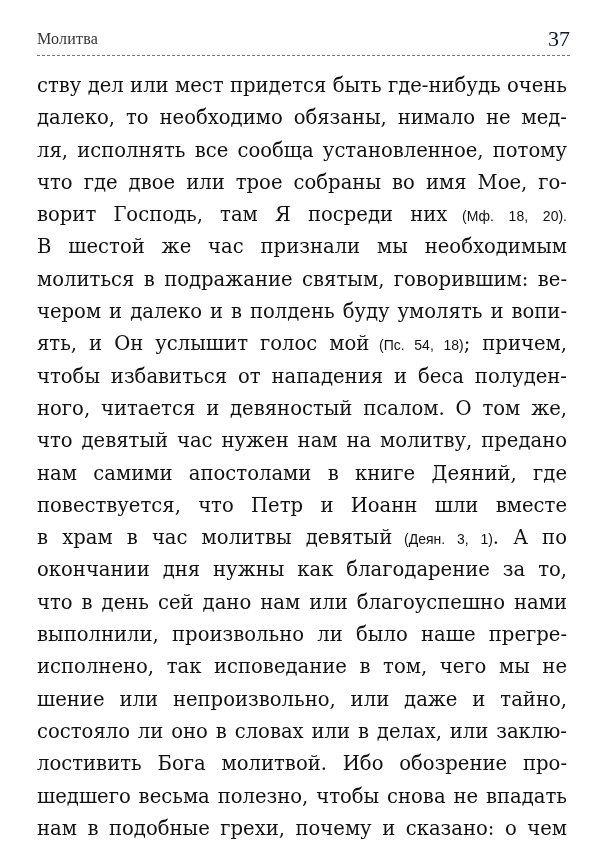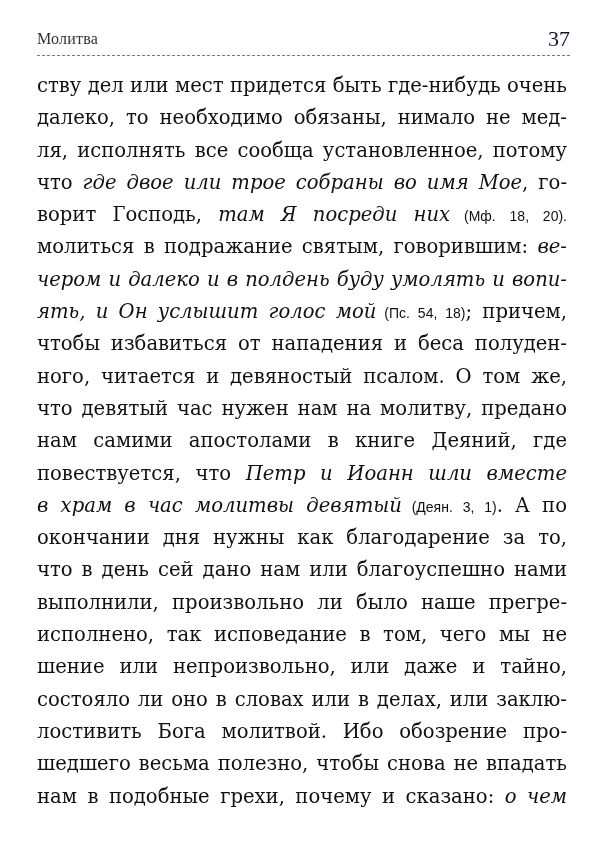--- a/index.html
+++ b/index.html
@@ -3,38 +3,39 @@
 <meta charset="utf-8">
 <style>
   html, body { margin: 0; padding: 0; background: #ffffff; }
   body { width: 600px; height: 853px; position: relative; overflow: hidden; color: #111; }
   .header { position: absolute; left: 37px; right: 30px; top: 26px; height: 28px; }
   .running-title { position: absolute; left: 0; top: 4px; font-family: "Liberation Serif", serif; font-size: 16px; color: #333; letter-spacing: 0.2px; }
   .page-number { position: absolute; right: 0; top: 0; font-family: "Liberation Serif", serif; font-size: 22px; color: #0f172a; }
   .rule { position: absolute; left: 37px; right: 30px; top: 55px; border-top: 1.5px dashed #777; height: 0; }
   .body-text { position: absolute; left: 37px; width: 530px; top: 70px; font-family: "DejaVu Serif", serif; font-size: 19.6px; line-height: 32.3px; }
   .line { display: block; white-space: nowrap; text-align: justify; text-align-last: justify; height: 32.3px; }
-  .it { font-style: italic; }
+  .it { }
   .ref { font-family: "Liberation Sans", sans-serif; font-size: 14px; }
 </style>
 </head>
 <body>
 
 <div class="header">
   <span class="running-title">Молитва</span>
   <span class="page-number">37</span>
 </div>
 <div class="rule"></div>
 
 <div class="body-text" id="body-text">
     <span class="line"><span>ству дел или мест придется быть где-нибудь очень</span></span>
     <span class="line"><span>далеко, то необходимо обязаны, нимало не мед-</span></span>
     <span class="line"><span>ля, исполнять все сообща установленное, потому</span></span>
     <span class="line"><span>что </span><span class="it">где двое или трое собраны во имя Мое</span><span>, го-</span></span>
     <span class="line"><span>ворит Господь, </span><span class="it">там Я посреди них</span><span class="ref"> (Мф. 18, 20).</span></span>
+    <span class="line"><span>В шестой же час признали мы необходимым</span></span>
     <span class="line"><span>молиться в подражание святым, говорившим: </span><span class="it">ве-</span></span>
     <span class="line"><span class="it">чером и далеко и в полдень буду умолять и вопи-</span></span>
     <span class="line"><span class="it">ять, и Он услышит голос мой</span><span class="ref"> (Пс. 54, 18)</span><span>; причем,</span></span>
     <span class="line"><span>чтобы избавиться от нападения и беса полуден-</span></span>
     <span class="line"><span>ного, читается и девяностый псалом. О том же,</span></span>
     <span class="line"><span>что девятый час нужен нам на молитву, предано</span></span>
     <span class="line"><span>нам самими апостолами в книге Деяний, где</span></span>
     <span class="line"><span>повествуется, что </span><span class="it">Петр и Иоанн шли вместе</span></span>
     <span class="line"><span class="it">в храм в час молитвы девятый</span><span class="ref"> (Деян. 3, 1)</span><span>. А по</span></span>
     <span class="line"><span>окончании дня нужны как благодарение за то,</span></span>

